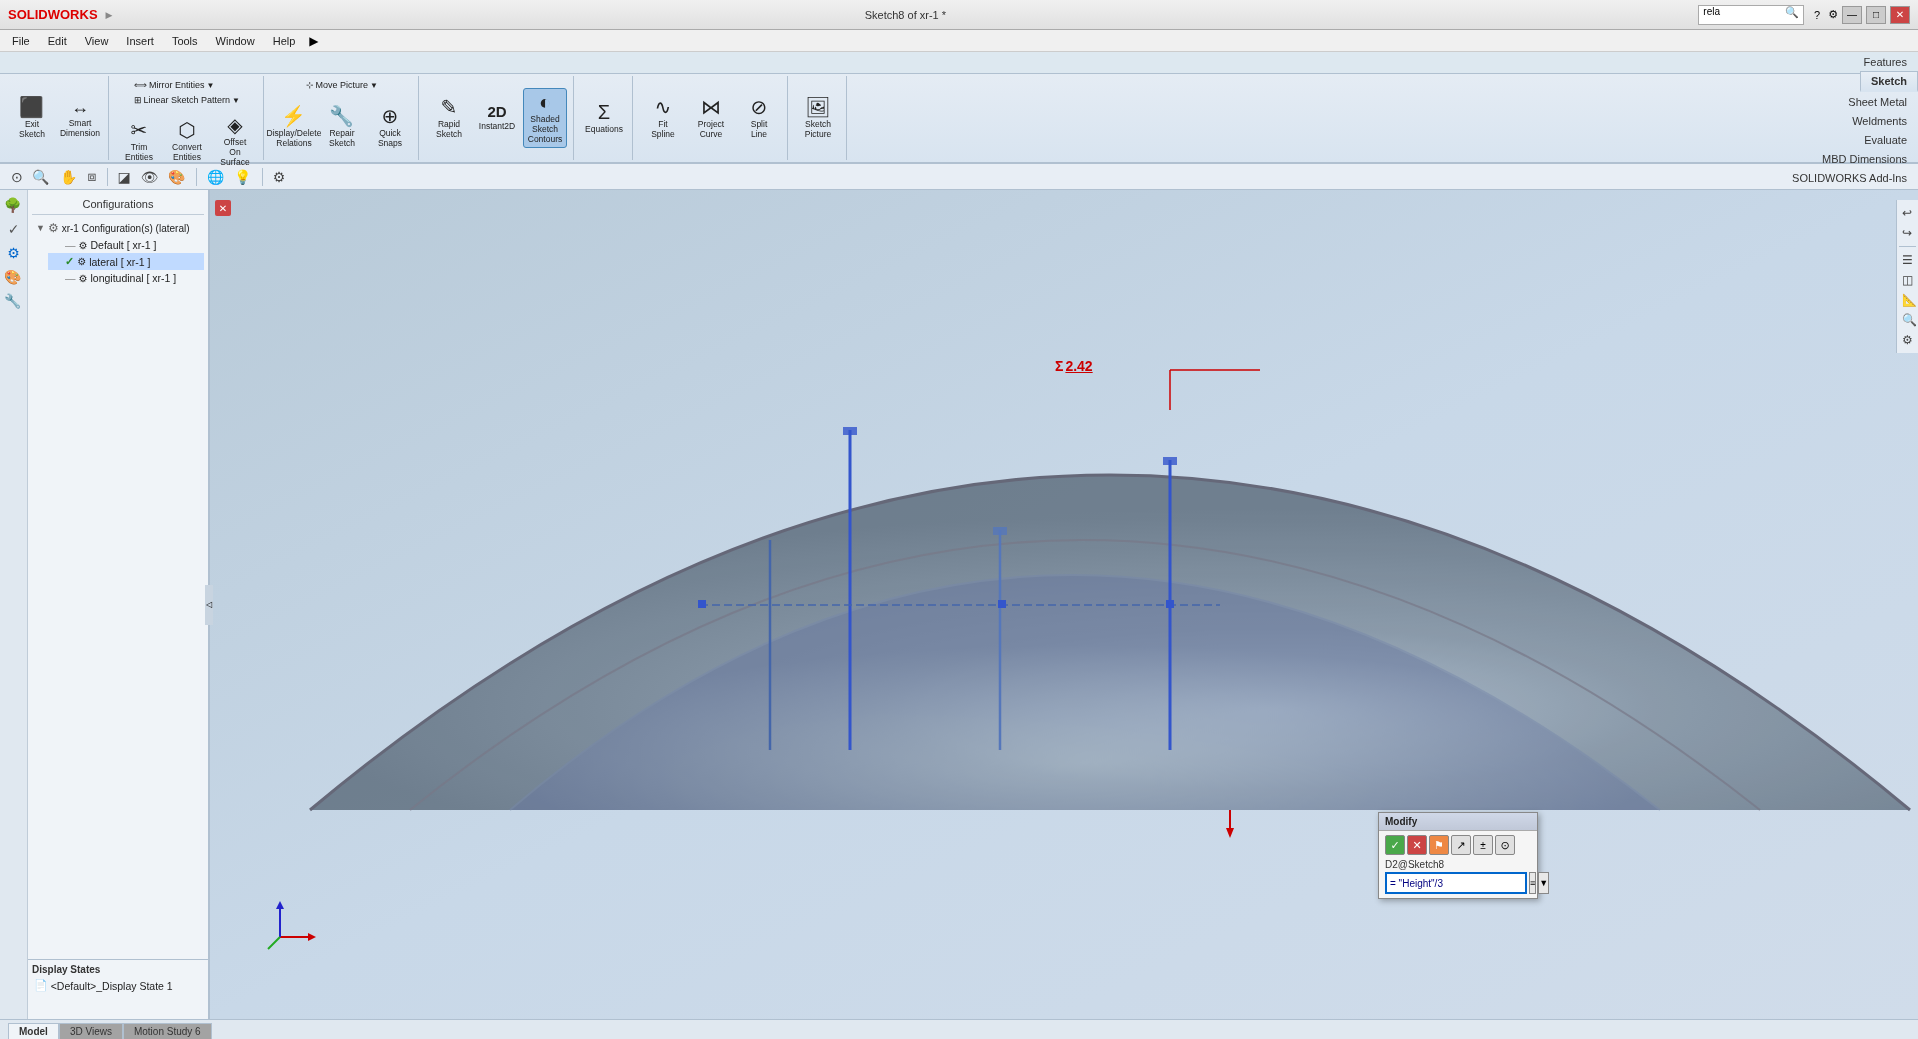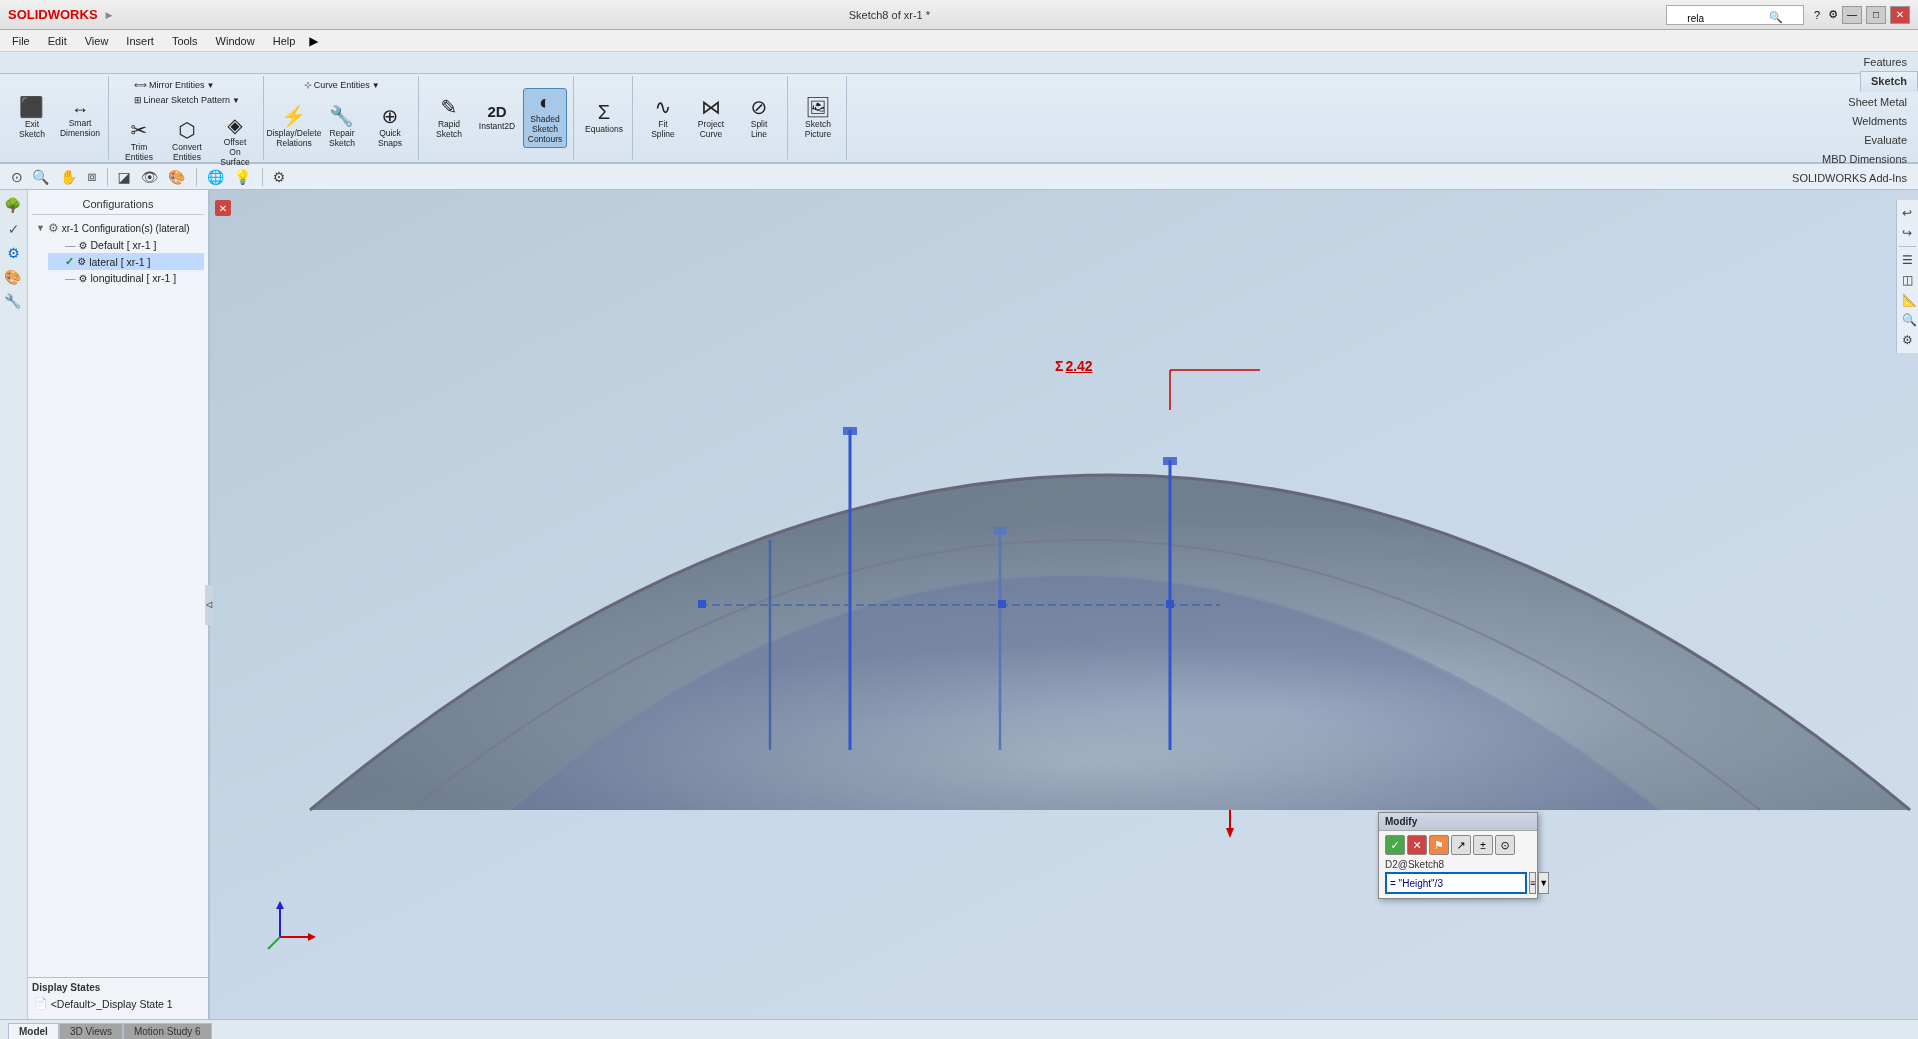--- a/index.html
+++ b/index.html
@@ -175,21 +175,21 @@
       font-size: 10.5px;
       color: #222;
     }
     .config-tree-item.selected { background: #c0daff; }
     .tree-indent { width: 12px; flex-shrink: 0; }
     .tree-arrow { font-size: 9px; color: #666; }
     .checkmark { color: #2a8a2a; font-size: 11px; font-weight: bold; }
     .dash { color: #888; }
 
     #display-states-panel {
-      height: 42px;
+      height: 60px;
       border-top: 1px solid #b0c0d0;
       padding: 4px;
     }
     .display-states-title {
       font-size: 10px;
       font-weight: bold;
       color: #333;
       margin-bottom: 2px;
     }
 
@@ -300,25 +300,25 @@
       border-bottom: none;
       background: #a3a3a3;
       cursor: pointer;
       font-size: 10px;
     }
     .bottom-tab.active { background: #f0f4f8; font-weight: bold; }
 
     
     #search-box {
       display: flex;
-      align-items: flex-end;
+      align-items: flex-start;
       background: white;
       border: 1px solid #aaa;
       height: 20px;
-      padding: 0 20px;
+      padding: 0 4px;
       gap: 2px;
     }
     #search-input { border: none; outline: none; font-size: 10px; width: 80px; }
 
     
     #coord-indicator {
       position: absolute;
       bottom: 80px;
       left: 280px;
     }
@@ -425,21 +425,21 @@
           <div class="ribbon-btn-icon">◈</div>
           <div class="ribbon-btn-label">Offset<br>On<br>Surface</div>
         </div>
       </div>
     </div>
 
     <div class="ribbon-group">
       <div style="display:flex;flex-direction:column;gap:1px;margin-bottom:2px;">
         <div class="ribbon-btn-small">
           <span>⊹</span>
-          <span>Curve Entities</span>
+          <span>Move Picture</span>
           <span style="font-size:8px;">▼</span>
         </div>
       </div>
       <div class="ribbon-group-items">
         <div class="ribbon-btn">
           <div class="ribbon-btn-icon">⚡</div>
           <div class="ribbon-btn-label">Display/Delete<br>Relations</div>
         </div>
         <div class="ribbon-btn">
           <div class="ribbon-btn-icon">🔧</div>

